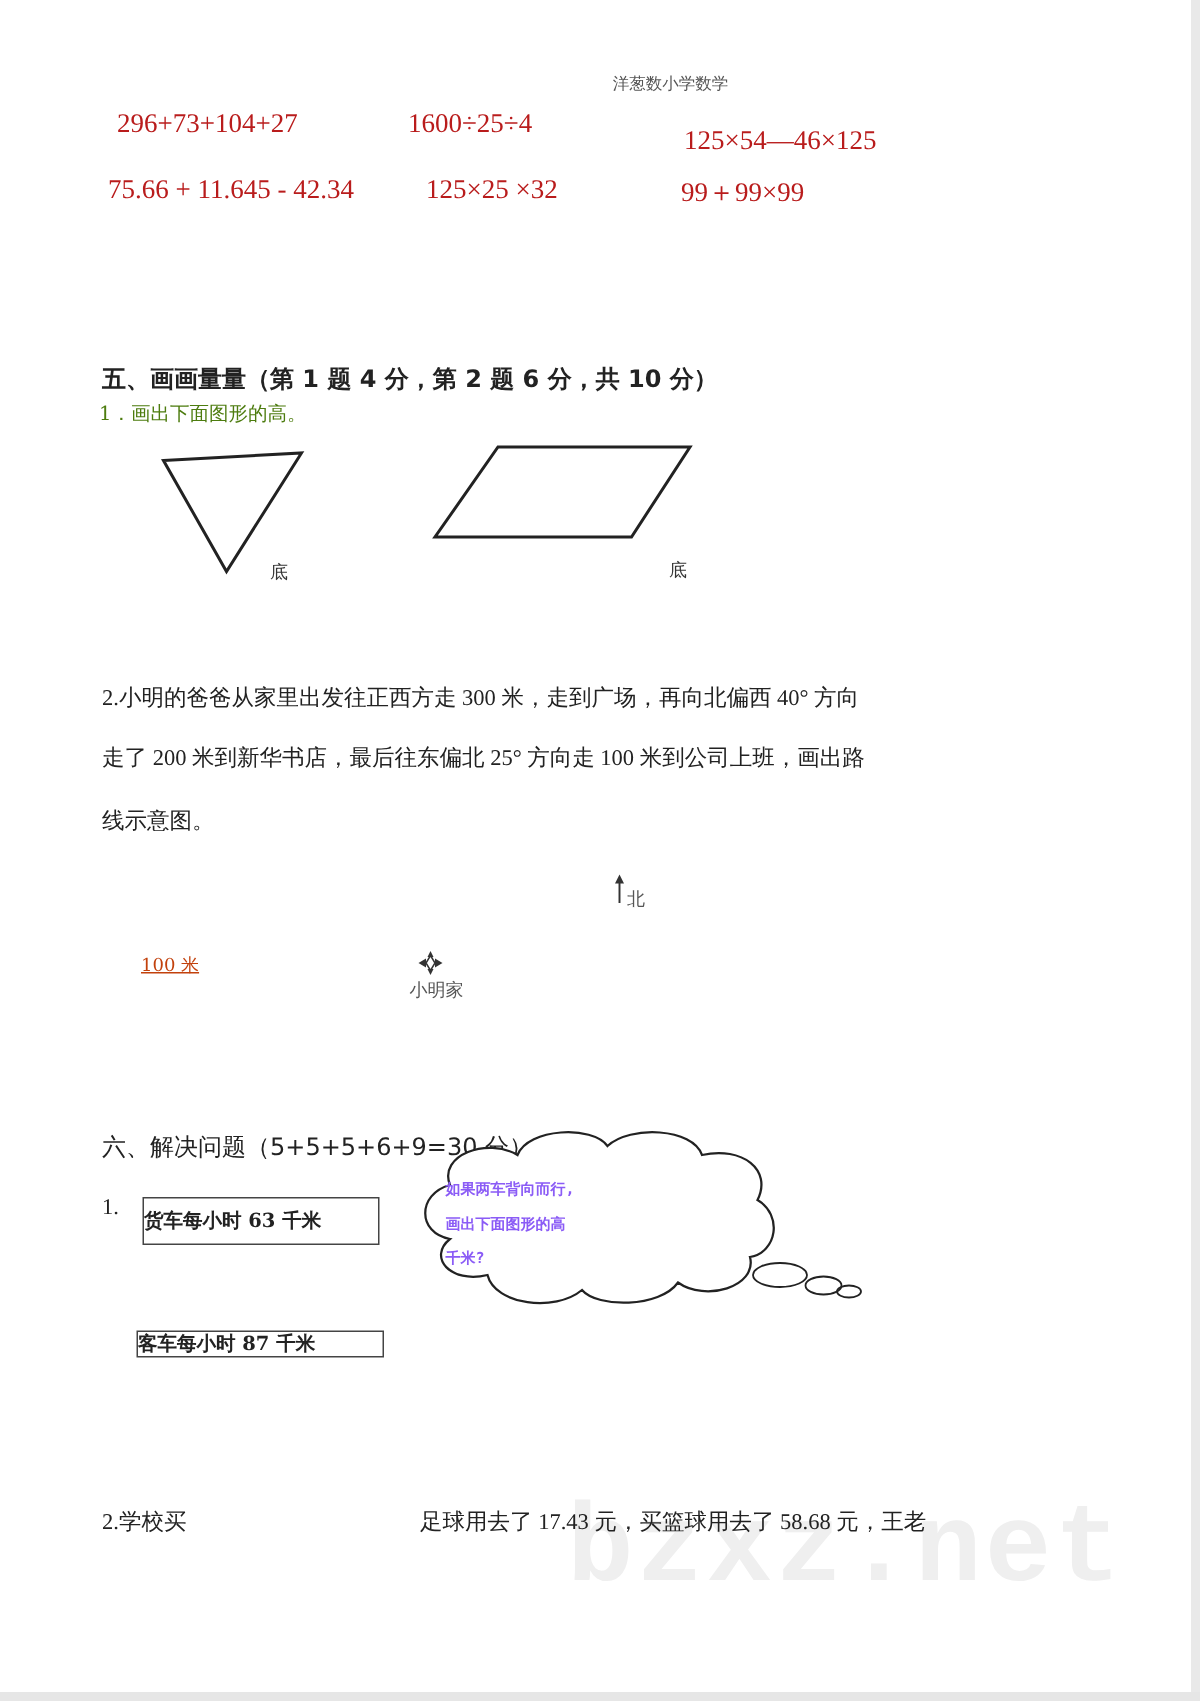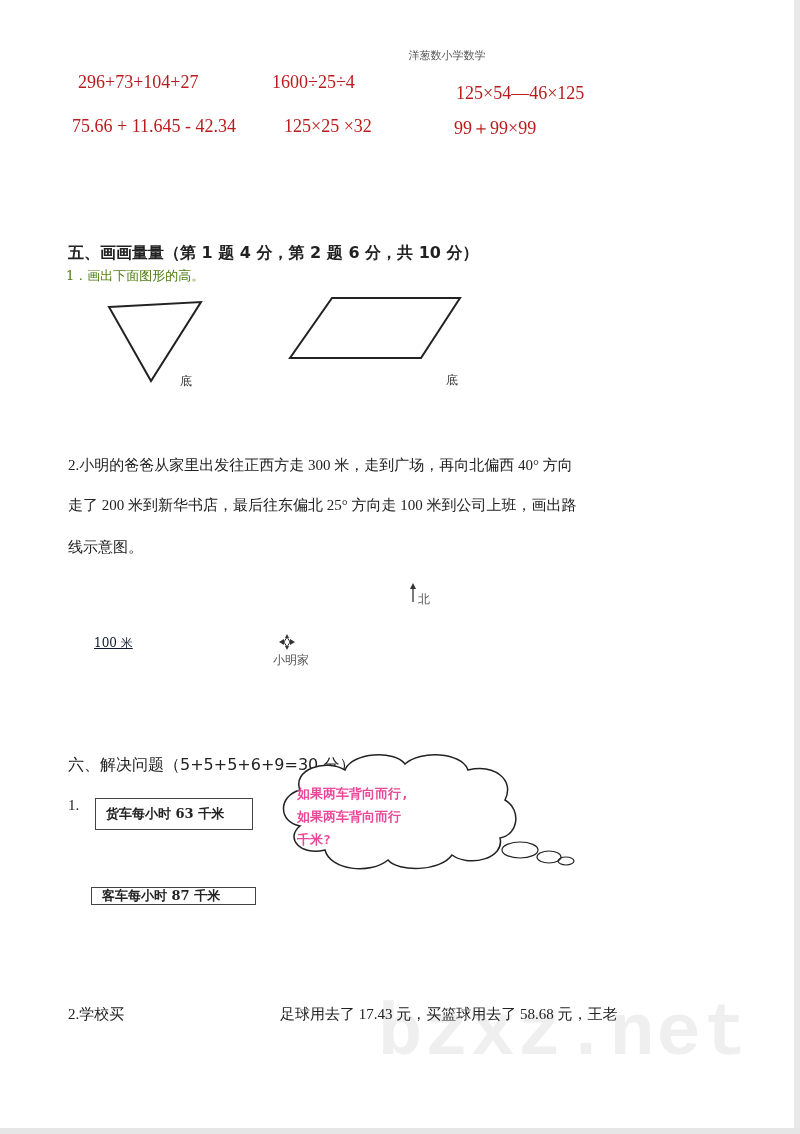--- a/index.html
+++ b/index.html
@@ -13,23 +13,23 @@
     .page-edge-bottom { position: absolute; left: 0; top: 1128px; width: 800px; height: 6px; background: #e6e6e6; }
     .abs { position: absolute; white-space: nowrap; }
     .header-title { left: 0; width: 800px; top: 48px; text-align: center; font-size: 11px; color: #555; padding-left: 47px; }
     .expr { font-family: "Liberation Serif", serif; font-size: 18px; color: #b91c1c; }
     .section-title { font-family: "DejaVu Sans", sans-serif; font-size: 16px; font-weight: bold; color: #222; }
     .sub { font-size: 13px; color: #4d7c0f; }
     .para { font-size: 15px; color: #222; font-family: "Liberation Serif", "DejaVu Serif", serif; }
     .label-small { font-size: 12px; color: #333; }
     .box {
       position: absolute; border: 1.5px solid #444; background: #fff;
-      font-size: 13px; font-weight: bold; display: flex; align-items: center; padding-left: 10px; box-sizing: border-box;
+      font-size: 13px; font-weight: bold; display: flex; align-items: center; box-sizing: border-box;
     }
-    .bubble-text { font-family: "DejaVu Sans Mono", monospace; font-size: 13px; font-weight: bold; line-height: 23px; color: #ec4899; }
+    .bubble-text { font-family: "DejaVu Sans Mono", monospace; font-size: 10px; font-weight: bold; line-height: 23px; color: #8b5cf6; }
     .watermark {
       left: 378px; top: 992px; font-family: Liberation Mono, monospace; font-weight: bold;
       font-size: 74px; color: #efefef; letter-spacing: 2px;
     }
     svg { position: absolute; overflow: visible; }
   </style>
 </head>
 <body>
 
 <div class="page-edge-right"></div>
@@ -57,21 +57,21 @@
 <div class="abs para" style="left:68px; top:456px;">2.小明的爸爸从家里出发往正西方走 300 米，走到广场，再向北偏西 40°  方向</div>
 <div class="abs para" style="left:68px; top:496px;">走了 200 米到新华书店，最后往东偏北 25°  方向走 100 米到公司上班，画出路</div>
 <div class="abs para" style="left:68px; top:538px;">线示意图。</div>
 
 <svg style="left:0;top:0;" width="800" height="1134">
   <line x1="413" y1="602" x2="413" y2="586" stroke="#333" stroke-width="1.3"></line>
   <polygon points="410,589 413,583 416,589" fill="#333"></polygon>
 </svg>
 <div class="abs label-small" style="left:418px; top:591px; color:#555;">北</div>
 
-<div class="abs label-small" style="left:94px; top:635px; text-decoration: underline; color:#0f172a;">100 米</div>
+<div class="abs label-small" style="left:94px; top:635px; text-decoration: underline; color:#c2410c;">100 米</div>
 
 <svg style="left:0;top:0;" width="800" height="1134">
   <polygon points="287,637 290,642 287,647 284,642" fill="none" stroke="#333" stroke-width="1"></polygon>
   <polygon points="279,642 284,639 284,645" fill="#333"></polygon>
   <polygon points="295,642 290,639 290,645" fill="#333"></polygon>
   <polygon points="287,634 285,638 289,638" fill="#333"></polygon>
   <polygon points="287,650 285,646 289,646" fill="#333"></polygon>
 </svg>
 <div class="abs label-small" style="left:273px; top:652px; color:#555;">小明家</div>
 
@@ -96,20 +96,20 @@
            C440,872 398,872 388,860
            C370,875 330,870 325,850
            C300,856 285,838 300,826
            C278,822 278,796 300,790 Z" fill="#fff" stroke="#222" stroke-width="1.5"></path>
   <ellipse cx="520" cy="850" rx="18" ry="8" fill="none" stroke="#222" stroke-width="1.2"></ellipse>
   <ellipse cx="549" cy="857" rx="12" ry="6" fill="none" stroke="#222" stroke-width="1.2"></ellipse>
   <ellipse cx="566" cy="861" rx="8" ry="4" fill="none" stroke="#222" stroke-width="1.2"></ellipse>
 </svg>
 <div class="abs bubble-text" style="left:297px; top:782px;">
   <div>如果两车背向而行,</div>
-  <div>如果两车背向而行</div>
+  <div>画出下面图形的高</div>
   <div>千米?</div>
 </div>
 
 <div class="abs watermark">bzxz.net</div>
 
 <div class="abs para" style="left:68px; top:1005px;">2.学校买</div>
 <div class="abs para" style="left:280px; top:1005px;">足球用去了 17.43 元，买篮球用去了 58.68 元，王老</div>
 
 </body></html>

